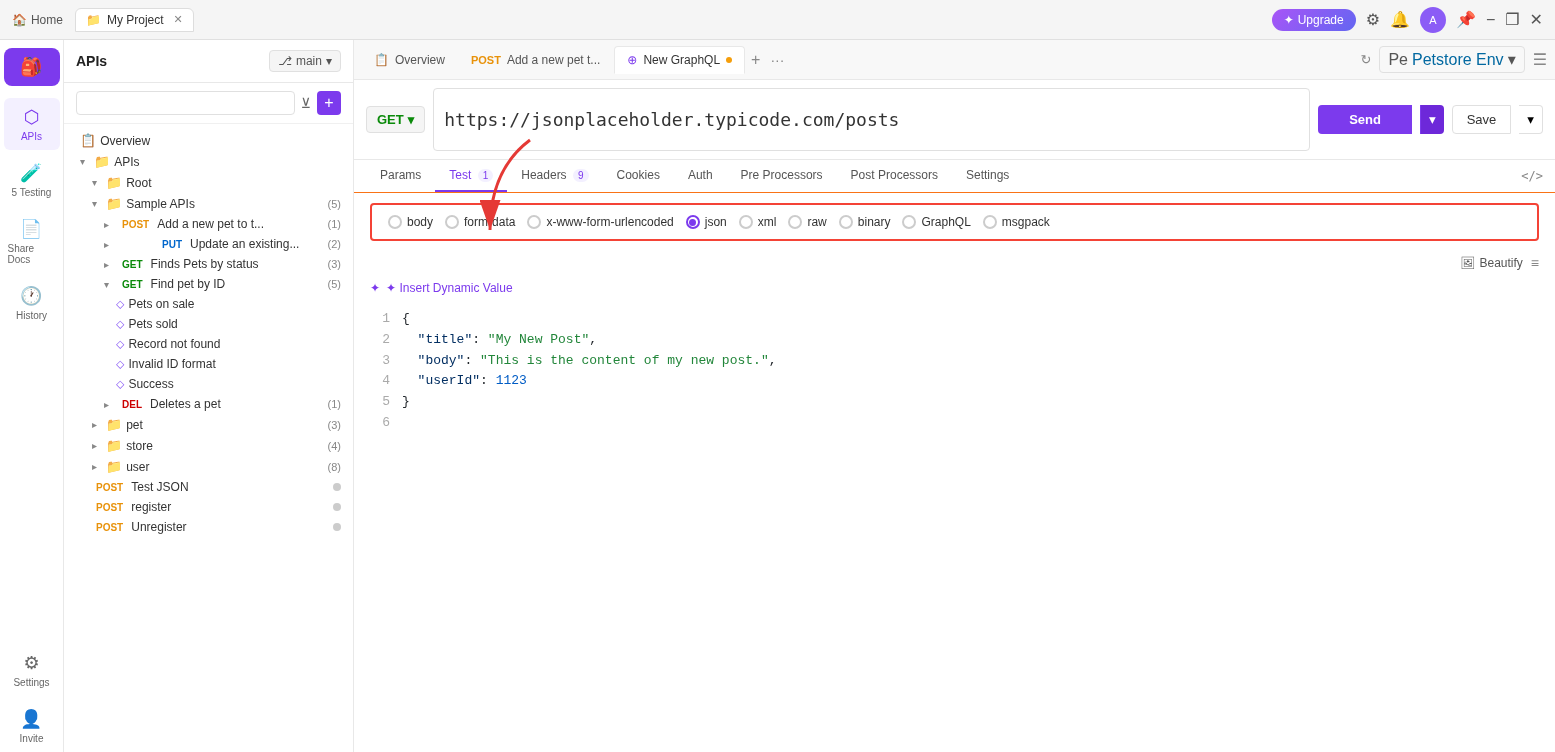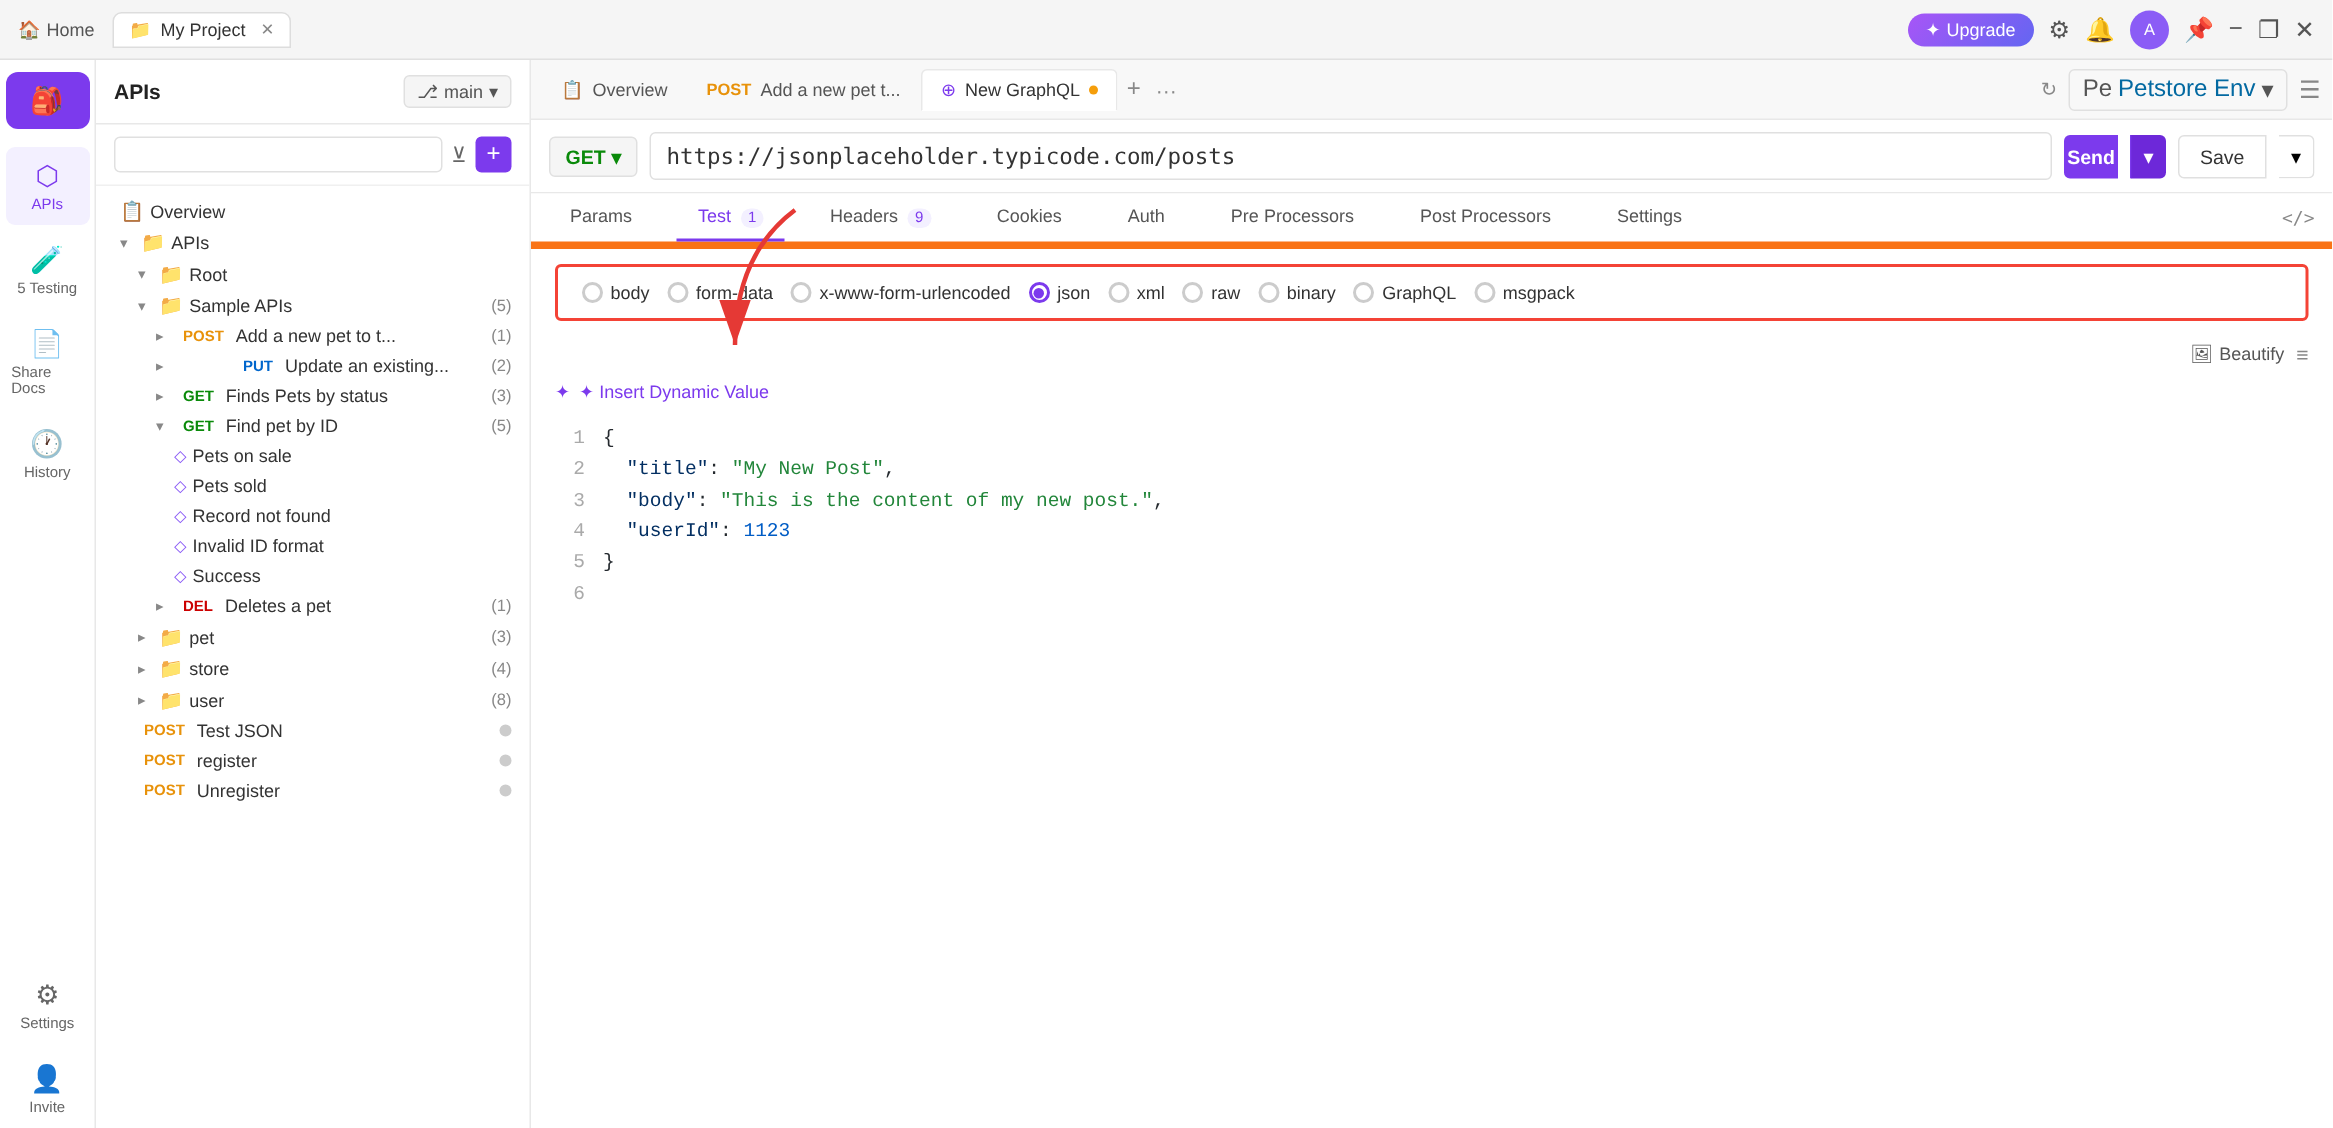--- a/index.html
+++ b/index.html
@@ -59,28 +59,28 @@
     
     .tabs-bar { display: flex; align-items: center; background: #f8f8f8; border-bottom: 1px solid #e8e8e8; padding: 0 8px; height: 40px; gap: 2px; }
     .content-tab { display: flex; align-items: center; gap: 6px; padding: 6px 12px; font-size: 12px; color: #555; cursor: pointer; border-radius: 4px 4px 0 0; white-space: nowrap; }
     .content-tab.active { background: #fff; border: 1px solid #e8e8e8; border-bottom: 1px solid #fff; color: #333; font-weight: 500; }
     .content-tab .dot { width: 6px; height: 6px; border-radius: 50%; background: #f59e0b; }
     .tabs-bar-actions { margin-left: auto; display: flex; align-items: center; gap: 8px; color: #666; }
 
     
     .request-bar { display: flex; align-items: center; gap: 8px; padding: 8px 12px; border-bottom: 1px solid #e8e8e8; background: #fff; }
     .method-selector { display: flex; align-items: center; gap: 4px; background: #f5f5f5; border: 1px solid #e0e0e0; border-radius: 4px; padding: 5px 10px; font-size: 13px; font-weight: 600; color: #0a8a0a; cursor: pointer; }
-    .url-input { flex: 1; border: 1px solid #e0e0e0; border-radius: 4px; padding: 6px 10px; font-size: 15px; color: #333; outline: none; font-family: monospace; }
-    .send-btn { background: #7c3aed; color: white; border: none; border-radius: 4px 0 0 4px; padding: 7px 2px; font-size: 13px; font-weight: 600; cursor: pointer; }
+    .url-input { flex: 1; border: 1px solid #e0e0e0; border-radius: 4px; padding: 20px 10px; font-size: 18px; color: #333; outline: none; font-family: monospace; }
+    .send-btn { background: #7c3aed; color: white; border: none; border-radius: 4px 0 0 4px; padding: 7px 31px; font-size: 13px; font-weight: 600; cursor: pointer; }
     .send-dropdown { background: #6d28d9; color: white; border: none; border-radius: 0 4px 4px 0; padding: 7px 8px; cursor: pointer; border-left: 1px solid #7c3aed; }
     .save-btn { background: #fff; border: 1px solid #e0e0e0; border-radius: 4px 0 0 4px; padding: 6px 14px; font-size: 13px; cursor: pointer; color: #333; }
     .save-dropdown { background: #fff; border: 1px solid #e0e0e0; border-radius: 0 4px 4px 0; border-left: none; padding: 6px 8px; cursor: pointer; }
 
     
-    .req-tabs { display: flex; align-items: center; gap: 16px; padding: 0 12px; border-bottom: 5px solid #f97316; background: #fff; }
+    .req-tabs { display: flex; align-items: center; gap: 0; padding: 0 12px; border-bottom: 1px solid #f97316; background: #fff; }
     .req-tab { padding: 8px 14px; font-size: 12px; color: #555; cursor: pointer; border-bottom: 2px solid transparent; }
     .req-tab.active { color: #7c3aed; border-bottom: 2px solid #7c3aed; font-weight: 500; }
     .req-tab .badge { background: #f3f0ff; color: #7c3aed; font-size: 10px; border-radius: 8px; padding: 1px 5px; margin-left: 3px; }
     .code-toggle { margin-left: auto; color: #888; font-size: 12px; cursor: pointer; font-family: monospace; }
 
     
     .body-content { flex: 1; overflow-y: auto; background: #fff; padding: 0; }
 
     
     .body-type-bar { display: flex; align-items: center; gap: 12px; padding: 10px 16px; border: 2px solid #f44336; margin: 10px 16px; border-radius: 4px; flex-wrap: wrap; }

